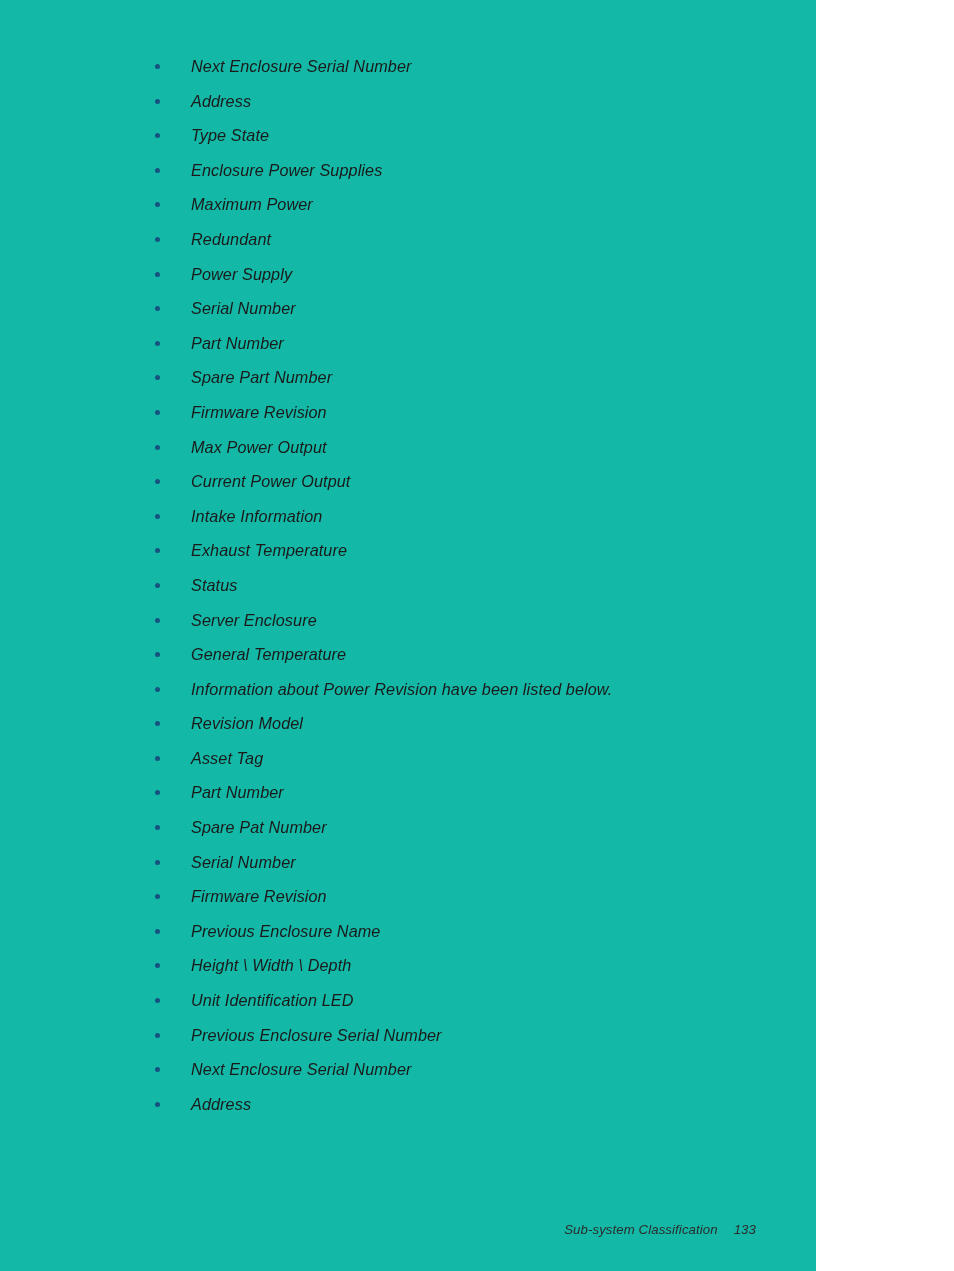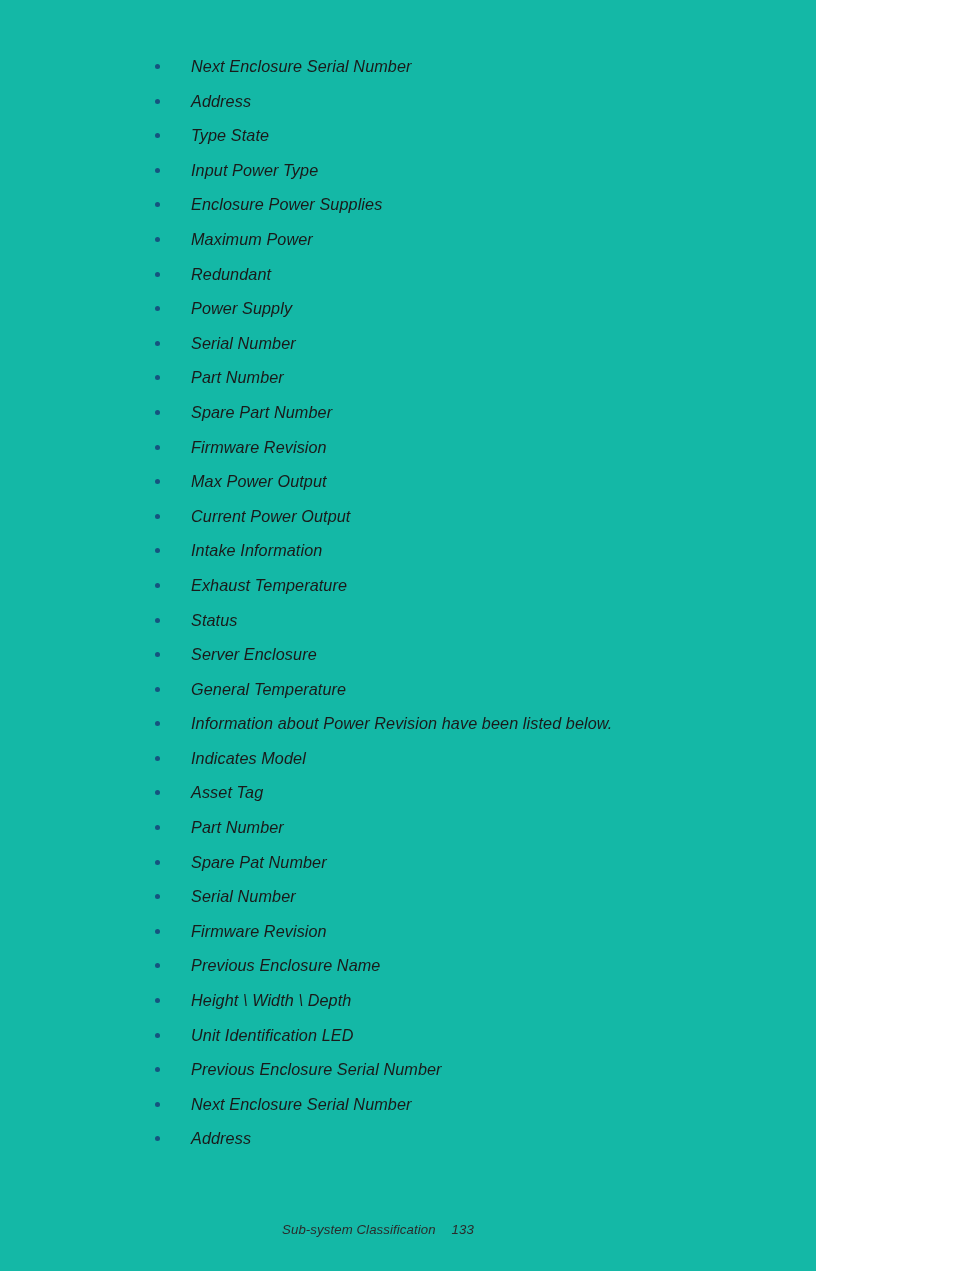--- a/index.html
+++ b/index.html
@@ -78,21 +78,21 @@
   .bullet-item.is-paragraph .bullet-text {
     line-height: 21px;
   }
 
   
   .page-footer {
     position: absolute;
     left: 0;
     right: 60px;
     bottom: 34px;
-    text-align: center;
+    text-align: right;
     font-size: 13.2px;
     color: #2b2b2b;
     letter-spacing: 0.1px;
   }
 
   .footer-title {
     display: inline-block;
   }
 
   .footer-page-number {
@@ -114,24 +114,20 @@
         <li class="bullet-item">
           <span class="bullet-dot"></span>
           <span class="bullet-text">Address</span>
         </li>
         <li class="bullet-item">
           <span class="bullet-dot"></span>
           <span class="bullet-text">Type State</span>
         </li>
         <li class="bullet-item">
           <span class="bullet-dot"></span>
-          <span class="bullet-text">Input Power Type</span>
-        </li>
-        <li class="bullet-item">
-          <span class="bullet-dot"></span>
           <span class="bullet-text">Enclosure Power Supplies</span>
         </li>
         <li class="bullet-item">
           <span class="bullet-dot"></span>
           <span class="bullet-text">Maximum Power</span>
         </li>
         <li class="bullet-item">
           <span class="bullet-dot"></span>
           <span class="bullet-text">Redundant</span>
         </li>
@@ -182,21 +178,21 @@
         <li class="bullet-item">
           <span class="bullet-dot"></span>
           <span class="bullet-text">General Temperature</span>
         </li>
         <li class="bullet-item">
           <span class="bullet-dot"></span>
           <span class="bullet-text">Information about Power Revision have been listed below.</span>
         </li>
         <li class="bullet-item">
           <span class="bullet-dot"></span>
-          <span class="bullet-text">Indicates Model</span>
+          <span class="bullet-text">Revision Model</span>
         </li>
         <li class="bullet-item">
           <span class="bullet-dot"></span>
           <span class="bullet-text">Asset Tag</span>
         </li>
         <li class="bullet-item">
           <span class="bullet-dot"></span>
           <span class="bullet-text">Part Number</span>
         </li>
         <li class="bullet-item">

